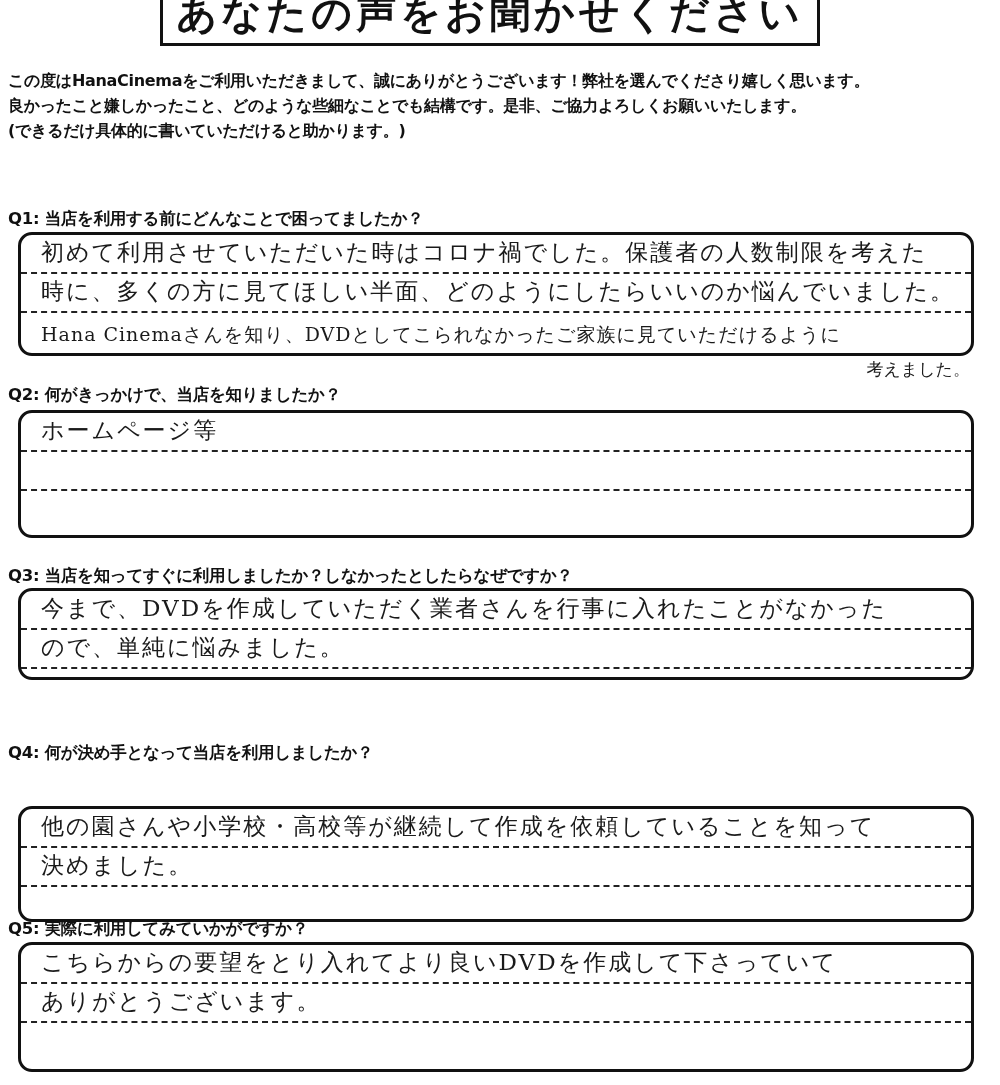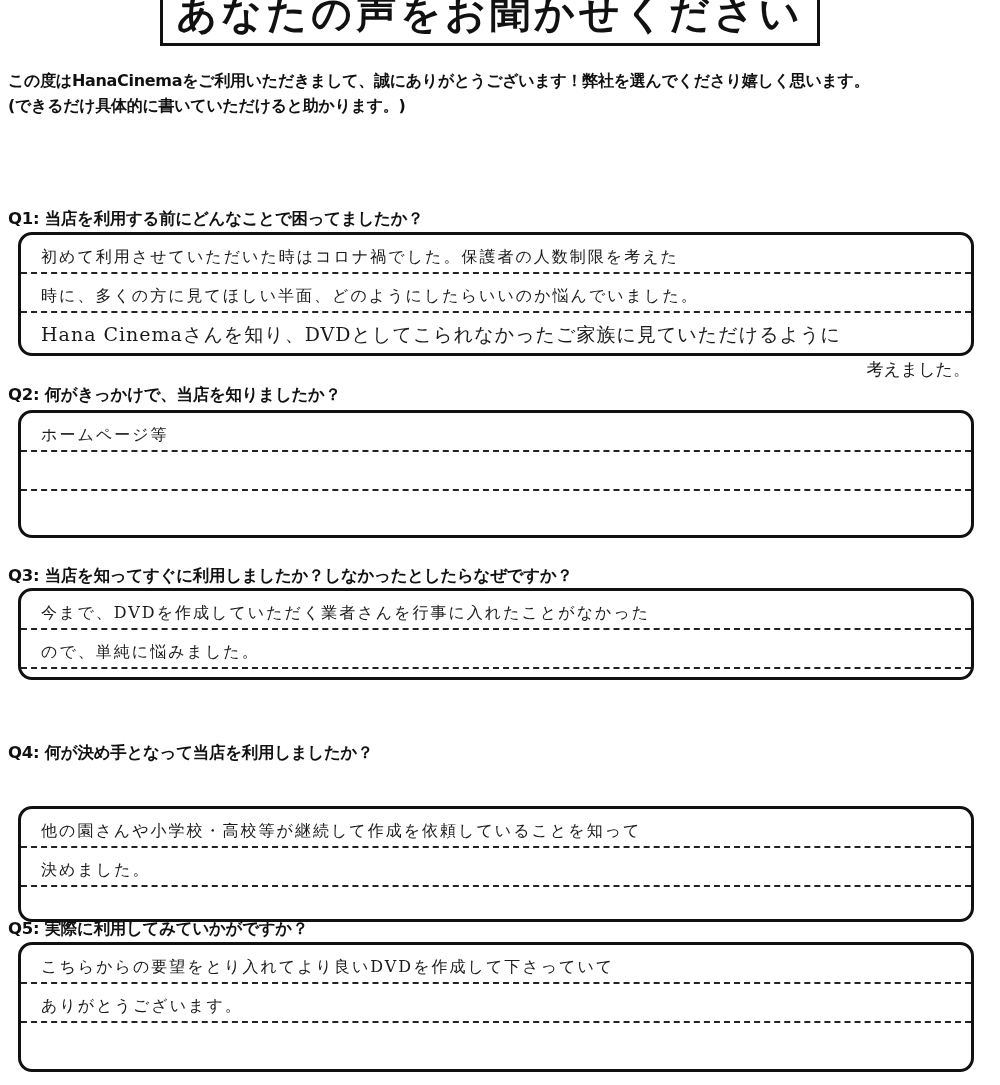--- a/index.html
+++ b/index.html
@@ -5,32 +5,33 @@
   html, body { margin:0; padding:0; background:#fff; }
   body { width:1000px; height:1085px; position:relative; overflow:hidden; font-family:"DejaVu Sans", sans-serif; color:#111; }
   .title-box { position:absolute; left:160px; top:-30px; width:660px; height:76px; border:3px solid #111; border-top:none; box-sizing:border-box; display:flex; align-items:flex-end; justify-content:center; padding-bottom:10px; }
   .title { font-size:40px; font-weight:bold; letter-spacing:4px; line-height:1; }
   .intro { position:absolute; left:8px; top:68px; width:990px; font-size:16px; font-weight:bold; line-height:25px; letter-spacing:-0.3px; }
   .intro div { white-space:nowrap; }
   .q-label { position:absolute; left:8px; font-size:16.5px; font-weight:bold; white-space:nowrap; letter-spacing:-0.3px; }
   .answer-box { position:absolute; left:18px; width:956px; border:3px solid #111; border-radius:14px; box-sizing:border-box; }
   .line { position:relative; height:39px; border-bottom:2px dashed #222; box-sizing:border-box; }
   .line:last-child { border-bottom:none; }
-  .hand { position:absolute; left:20px; bottom:4px; font-family:"DejaVu Serif", serif; font-size:16px; white-space:nowrap; color:#1a1a1a; letter-spacing:2px; }
+  .hand { position:absolute; left:20px; bottom:4px; font-family:"DejaVu Serif", serif; font-size:23px; white-space:nowrap; color:#1a1a1a; letter-spacing:2px; }
   .overflow { position:absolute; right:30px; font-family:"DejaVu Serif", serif; font-size:17px; color:#1a1a1a;margin-left:40px; }
 </style>
 </head>
 <body>
 
 <div class="title-box">
   <span class="title">あなたの声をお聞かせください</span>
 </div>
 
 <div class="intro">
   <div>この度はHanaCinemaをご利用いただきまして、誠にありがとうございます！弊社を選んでくださり嬉しく思います。</div>
+  <div>良かったこと嫌しかったこと、どのような些細なことでも結構です。是非、ご協力よろしくお願いいたします。</div>
   <div>(できるだけ具体的に書いていただけると助かります。)</div>
 </div>
 
 <div class="q-label" style="top:208px">Q1: 当店を利用する前にどんなことで困ってましたか？</div>
 <div class="answer-box" style="top:232px;height:124px">
   <div class="line">
       <span class="hand">初めて利用させていただいた時はコロナ禍でした。保護者の人数制限を考えた</span>
     </div>
   <div class="line">
       <span class="hand">時に、多くの方に見てほしい半面、どのようにしたらいいのか悩んでいました。</span>

